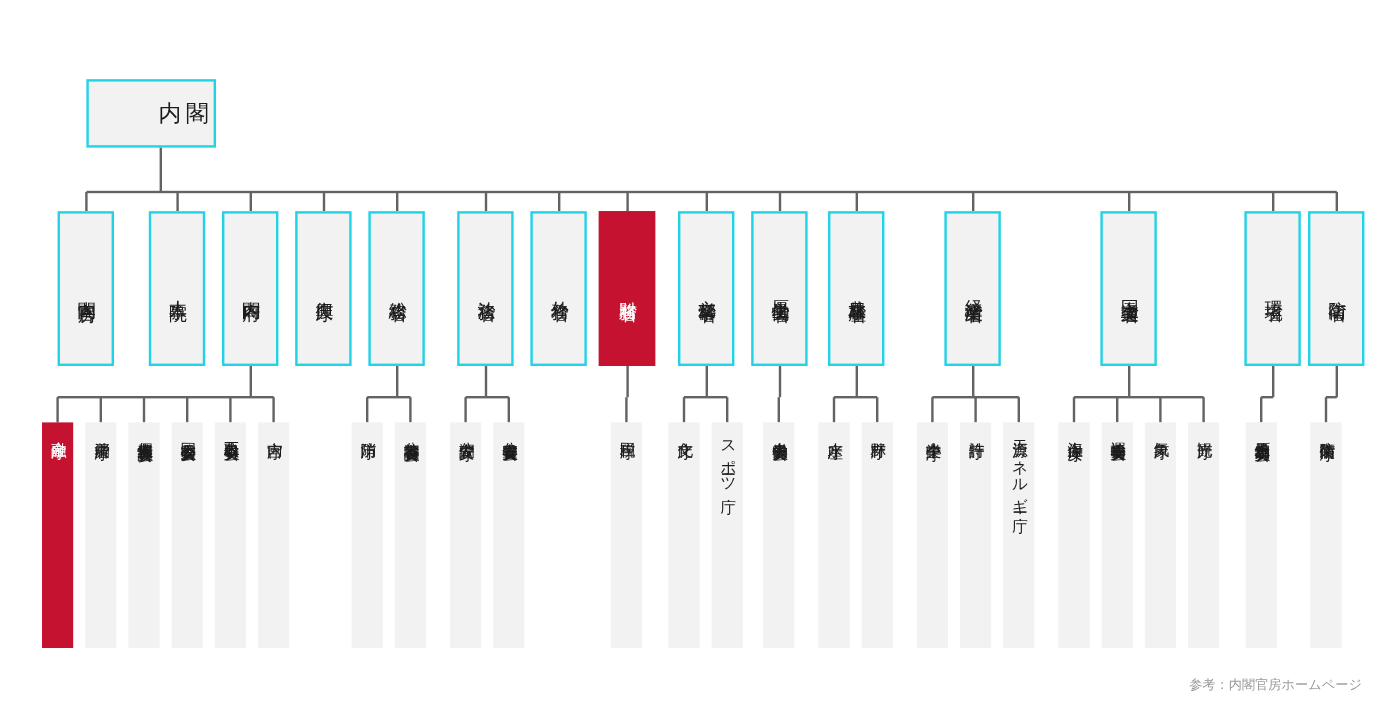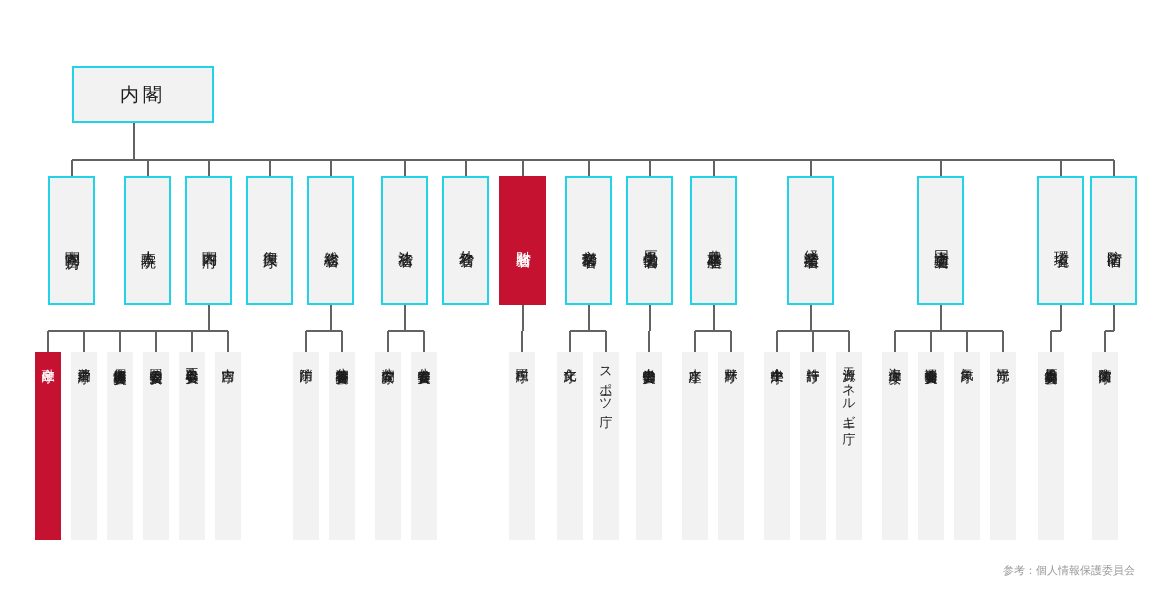--- a/index.html
+++ b/index.html
@@ -36,21 +36,21 @@
     color: #1c1c1c;
     letter-spacing: 1px;
     line-height: 1.05;
     white-space: nowrap;
   }
   .node.highlight { background: #c41230; border-color: #c41230; }
   .node.highlight .vlabel { color: #ffffff; }
 
   
   #cabinet-node {
-    left: 72px; top: 66px; width: 142px; height: 57px;
+    left: 72px; top: 66px; width: 108px; height: 57px; justify-content: flex-end;
   }
   #cabinet-node .hlabel {
     font-size: 19px; color: #1c1c1c; letter-spacing: 4px;
   }
 
   
   .ministry { top: 176px; height: 129px; width: 47px; }
 
   
   .agency {
@@ -269,14 +269,14 @@
         <span class="vlabel">観光庁</span>
       </div>
       <div class="agency" style="left: 1038px;">
         <span class="vlabel">原子力規制委員会</span>
       </div>
       <div class="agency" style="left: 1092px;">
         <span class="vlabel">防衛装備庁</span>
       </div>
     </div>
 
-  <div id="footer-note">参考：個人情報保護委員会</div>
+  <div id="footer-note">参考：内閣官房ホームページ</div>
 </div>
 
 </body></html>

